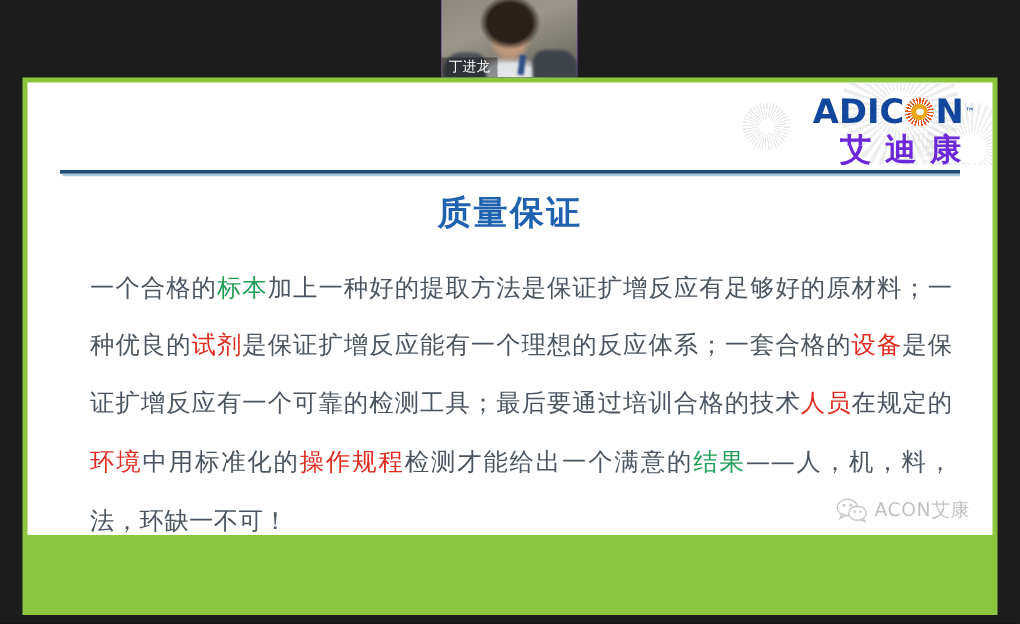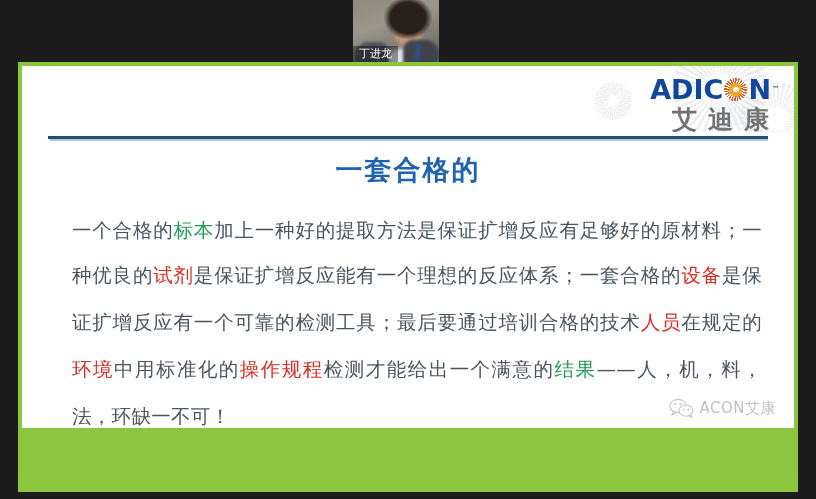--- a/index.html
+++ b/index.html
@@ -26,21 +26,21 @@
   #video-strip {
     position: absolute;
     left: 0; top: 0;
     width: 816px;
     height: 62px;
     background: #1c1c1c;
   }
   #video-tile {
     position: absolute;
     left: 353px; top: 0px;
-    width: 86px;
+    width: 109px;
     height: 62px;
     overflow: hidden;
     background: #6d28d9;
   }
   
   #video-bg {
     position: absolute;
     inset: 0;
     background:
       radial-gradient(ellipse 34px 30px at 55px 18px, #2a201a 0%, #2a201a 52%, rgba(42,32,26,0) 72%),
@@ -175,21 +175,21 @@
     position: absolute;
     inset: 38%;
     border-radius: 50%;
     background: #ffffff;
   }
   #logo-cn {
     margin-top: 4px;
     font-family: "DejaVu Sans", sans-serif;
     font-weight: bold;
     font-size: 25px;
-    color: #737373;
+    color: #6d28d9;
     letter-spacing: 11px;
     padding-left: 11px;
   }
 
   #header-rule {
     position: absolute;
     left: 26px; top: 70px;
     width: 720px; height: 3px;
     background: #1f4e79;
   }
@@ -275,21 +275,21 @@
             <span>N</span>
             <span class="tm">™</span>
           </div>
           <div id="logo-cn">艾迪康</div>
         </div>
       </div>
 
       <div id="header-rule"></div>
       <div id="header-rule-shadow"></div>
 
-      <div id="slide-title">一套合格的</div>
+      <div id="slide-title">质量保证</div>
 
       <div id="slide-body"><span>一个合格的</span><span class="hl-green">标本</span><span>加上一种好的提取方法是保证扩增反应有足够好的原材料；一种优良的</span><span class="hl-red">试剂</span><span>是保证扩增反应能有一个理想的反应体系；一套合格的</span><span class="hl-red">设备</span><span>是保证扩增反应有一个可靠的检测工具；最后要通过培训合格的技术</span><span class="hl-red">人员</span><span>在规定的</span><span class="hl-red">环境</span><span>中用标准化的</span><span class="hl-red">操作规程</span><span>检测才能给出一个满意的</span><span class="hl-green">结果</span><span>——人，机，料，法，环缺一不可！</span></div>
 
       <div id="wechat-watermark">
         <svg id="wechat-icon" width="26" height="20" viewBox="0 0 26 20">
           <ellipse cx="9" cy="8" rx="8.2" ry="6.6" fill="none" stroke="#777" stroke-width="1.1"></ellipse>
           <path d="M4.5 13 L3 17 L7 14.6 Z" fill="none" stroke="#777" stroke-width="1.1"></path>
           <circle cx="6.2" cy="6.2" r="1.1" fill="#777"></circle>
           <circle cx="11.6" cy="6.2" r="1.1" fill="#777"></circle>
           <ellipse cx="17" cy="12.6" rx="7" ry="5.6" fill="#fff" stroke="#777" stroke-width="1.1"></ellipse>

